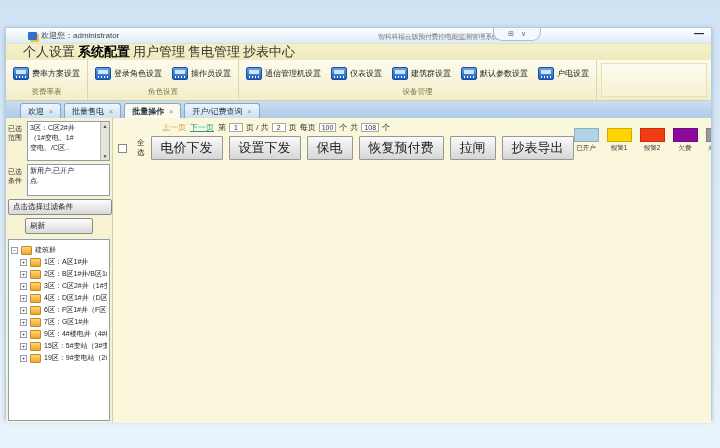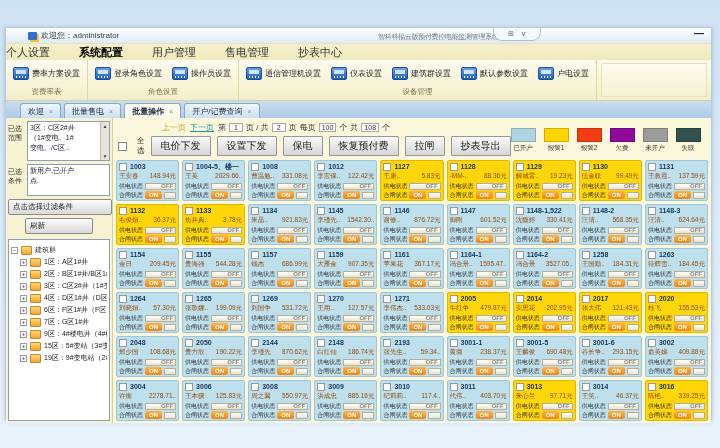--- a/index.html
+++ b/index.html
@@ -12,21 +12,21 @@
   .titlebar{height:15px;background:linear-gradient(#ffffff,#ddebf8);display:flex;align-items:center;
             font-size:8px;color:#444;position:relative}
   .tb-icon{width:9px;height:8px;margin:0 4px 0 22px;background:#2f6fd0;border-radius:1px;
            box-shadow:2px 2px 0 #f0c030;flex:none}
   .app-title{position:absolute;left:372px;top:4px;font-size:7px;color:#777;white-space:nowrap;letter-spacing:-.3px}
   .pill{position:absolute;left:487px;top:0;width:46px;height:12px;border:1px solid #a8c0d8;border-top:none;
         border-radius:0 0 9px 9px;background:#f4f9fd;display:flex;align-items:center;justify-content:center;
         gap:7px;font-size:7px;color:#567}
   .minimize{position:absolute;right:7px;top:1px;font-size:10px;color:#222;font-weight:bold;line-height:10px}
   
-  .ribbon-tabs{height:16px;display:flex;gap:29px;align-items:center;font-size:11px;
+  .ribbon-tabs{height:16px;display:flex;gap:3px;padding-left:17px;align-items:center;font-size:13px;
                color:#333;background:linear-gradient(#f4f0ca,#efe9bd);border-top:1px solid #e8e2b8}
   .ribbon-tab{cursor:default;white-space:nowrap}
   .ribbon-tab.active{font-weight:bold;color:#000}
   
   .ribbon{height:40px;background:linear-gradient(#fdfbee,#f3eec8);border-bottom:1px solid #d6cf9f;display:flex}
   .rgroup{display:flex;flex-direction:column;border-right:1px solid #ddd6a8;padding:2px 7px 0;box-sizing:border-box}
   .rbuttons{flex:1;display:flex;gap:10px;}
   .rbtn{display:flex;align-items:center;gap:3px;font-size:8px;color:#222;white-space:nowrap}
   .micon{width:14px;height:11px;background:linear-gradient(#6aa2e6,#1d5fc0);border:1px solid #1a4e9e;
          border-radius:2px;position:relative;flex:none}
@@ -59,29 +59,29 @@
   .filter-btn{width:94px}.refresh-btn{width:58px}
   .tree{margin-top:5px;height:182px;background:#fff;border:1px solid #8aa0b8;padding:3px 2px;
         overflow:hidden;box-sizing:border-box}
   .tnode{display:flex;align-items:center;gap:3px;margin:2px 0;white-space:nowrap;color:#222;overflow:hidden}
   .tnode.child{margin-left:9px}
   .expander{width:7px;height:7px;border:1px solid #99a;background:#fff;font-size:6px;line-height:5px;
             text-align:center;color:#333;flex:none;box-sizing:border-box}
   .ticon{width:9px;height:7px;background:linear-gradient(#ffd870,#f0a830);border:1px solid #c8862a;
          border-radius:1px;flex:none}
   
-  .main{flex:1;background:#fbf7dc;padding:2px 3px;display:flex;flex-direction:column;box-sizing:border-box;overflow:hidden}
+  .main{flex:1;background:#fbf7dc;padding:2px 3px;display:flex;flex-direction:row;box-sizing:border-box;overflow:hidden}
   .main-head{display:flex;justify-content:space-between;align-items:flex-start}
   .pag{display:flex;align-items:center;gap:4px;font-size:8px;color:#333;margin:2px 0 3px 46px;white-space:nowrap}
   .pag .prev{color:#e09a2d}.pag .next{color:#1a9a90;text-decoration:underline}
   .numbox{background:#fff;border:1px solid #a8a8a8;padding:0 2px;font-size:7px;min-width:8px;text-align:center;color:#333}
   .controls{display:flex;align-items:center;gap:6px;margin-left:2px}
   .chk{width:7px;height:7px;border:1px solid #888;background:#fff;flex:none}
   .selall{display:flex;align-items:center;gap:10px;font-size:7.5px;color:#222}
-  .cbtn{background:linear-gradient(#fafafa,#d6d6d6);border:1px solid #979797;font-size:10px;
+  .cbtn{background:linear-gradient(#fafafa,#d6d6d6);border:1px solid #979797;font-size:13px;
         padding:2px 9px;border-radius:1px;color:#222;white-space:nowrap}
   .legend{display:flex;gap:8px;margin:8px 10px 0 0}
   .litem{display:flex;flex-direction:column;align-items:center;gap:2px}
   .lswatch{width:23px;height:12px;border:1px solid rgba(0,0,0,.18)}
   .llabel{font-size:6.5px;color:#333;white-space:nowrap}
   
   .grid{margin-top:4px;display:grid;grid-template-columns:repeat(9,1fr);gap:3px}
   .card{height:41px;border-radius:2px;padding:1px 2px;box-sizing:border-box;overflow:hidden}
   .card.ok{background:#bedfec;border:1px solid #9fc6d8}
   .card.warn{background:#ffd60a;border:1px solid #dfb900}

